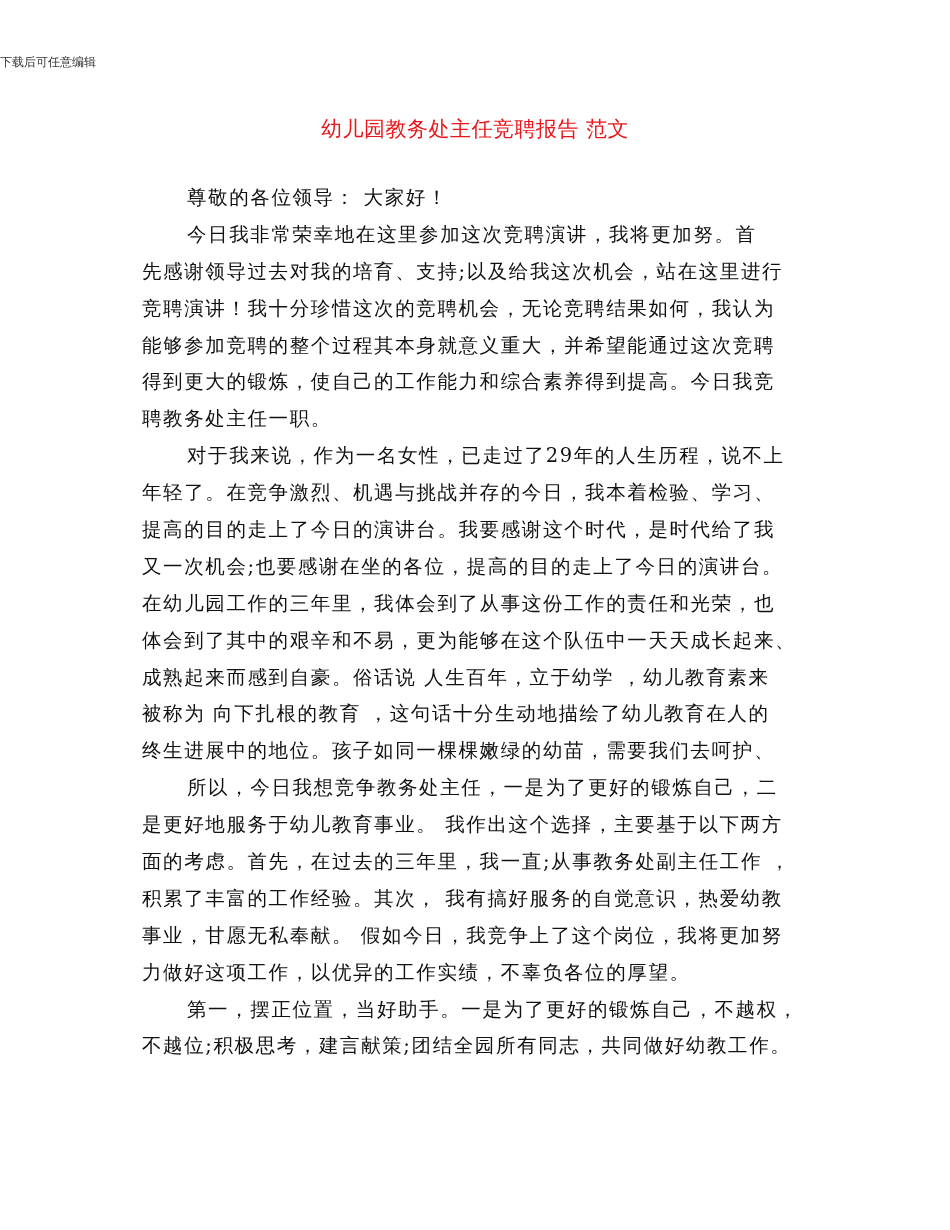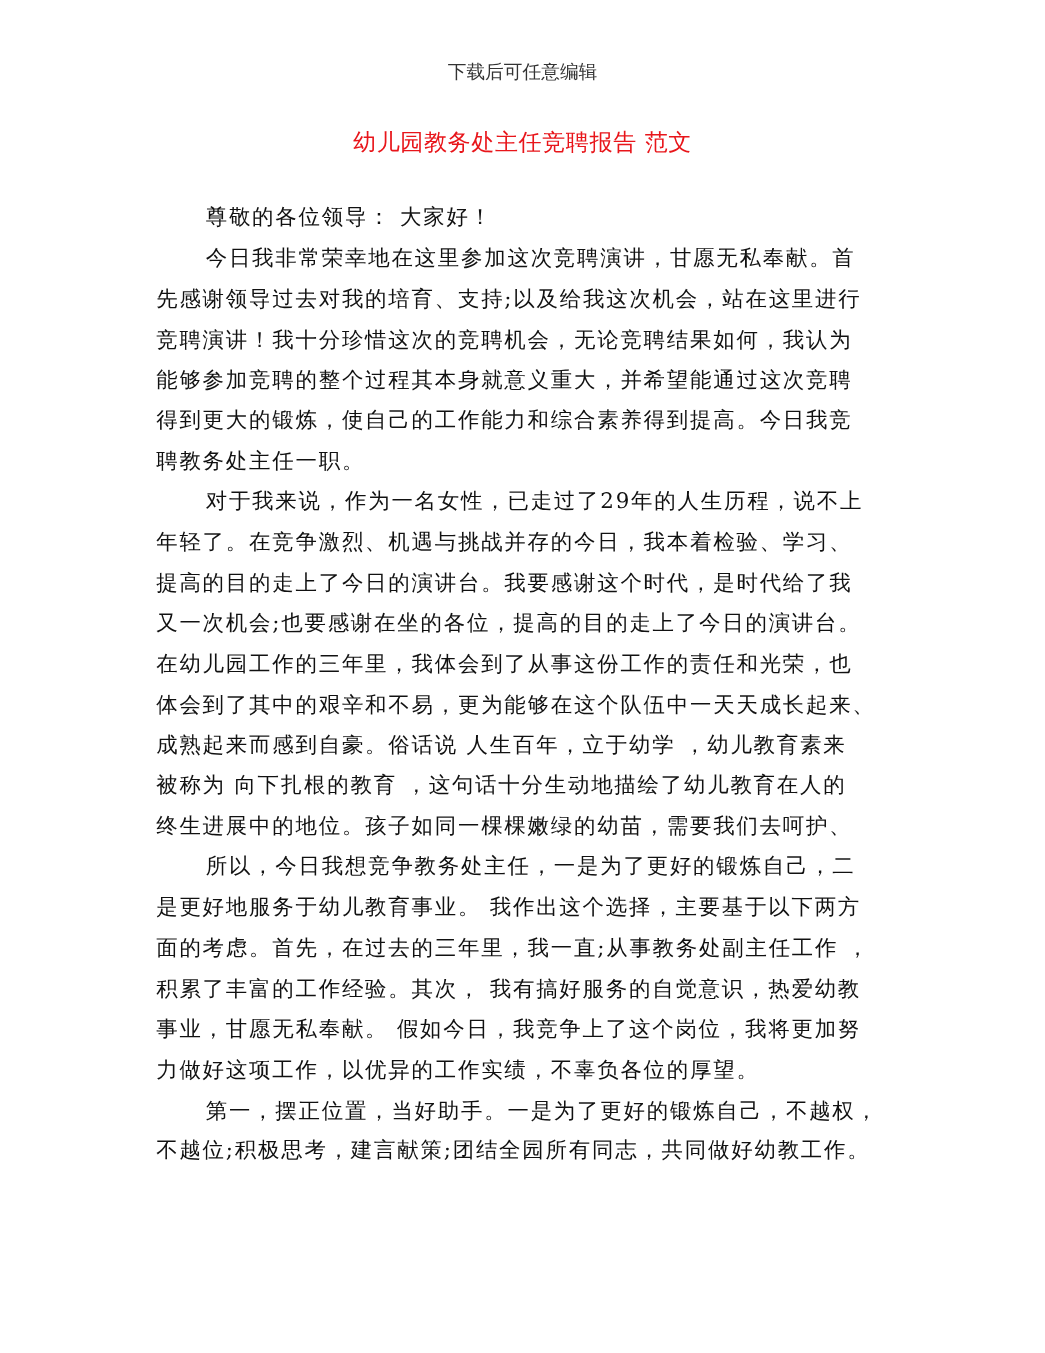--- a/index.html
+++ b/index.html
@@ -1,36 +1,36 @@
 <!DOCTYPE html>
 <html><head>
 <meta charset="utf-8">
 <style>
   html, body { margin: 0; padding: 0; background: #ffffff; }
   body { width: 950px; height: 1230px; position: relative; overflow: hidden;
          font-family: "DejaVu Serif", "Liberation Serif", serif; color: #111; }
-  .header-note { position: absolute; top: 54px; left: 0; width: 950px; text-align: center;
-                 font-size: 17px; color: #333; font-family: "DejaVu Sans", sans-serif; }
+  .header-note { position: absolute; top: 54px; left: 0; width: 950px; text-align: left;
+                 font-size: 12px; color: #333; font-family: "DejaVu Sans", sans-serif; }
   .title { position: absolute; top: 115px; left: 0; width: 950px; text-align: center;
            font-size: 21px; font-weight: normal; color: #e8151a; letter-spacing: 0.5px;
            font-family: "DejaVu Sans", sans-serif; }
   .body { position: absolute; top: 141px; left: 142px; width: 664px; margin-top: 39px; }
   .line { height: 36.9px; line-height: 36.9px; font-size: 19.5px; white-space: nowrap;
           letter-spacing: 1.6px; }
   .indent { padding-left: 45px; }
 </style>
 </head>
 <body>
 
 <div class="header-note">下载后可任意编辑</div>
 <div class="title">幼儿园教务处主任竞聘报告 范文</div>
 
 <div class="body" id="body">
     <div class="line indent">尊敬的各位领导：  大家好！</div>
-    <div class="line indent">今日我非常荣幸地在这里参加这次竞聘演讲，甘愿无私奉献。首</div>
+    <div class="line indent">今日我非常荣幸地在这里参加这次竞聘演讲，我将更加努。首</div>
     <div class="line">先感谢领导过去对我的培育、支持;以及给我这次机会，站在这里进行</div>
     <div class="line">竞聘演讲！我十分珍惜这次的竞聘机会，无论竞聘结果如何，我认为</div>
     <div class="line">能够参加竞聘的整个过程其本身就意义重大，并希望能通过这次竞聘</div>
     <div class="line">得到更大的锻炼，使自己的工作能力和综合素养得到提高。今日我竞</div>
     <div class="line">聘教务处主任一职。</div>
     <div class="line indent">对于我来说，作为一名女性，已走过了29年的人生历程，说不上</div>
     <div class="line">年轻了。在竞争激烈、机遇与挑战并存的今日，我本着检验、学习、</div>
     <div class="line">提高的目的走上了今日的演讲台。我要感谢这个时代，是时代给了我</div>
     <div class="line">又一次机会;也要感谢在坐的各位，提高的目的走上了今日的演讲台。</div>
     <div class="line">在幼儿园工作的三年里，我体会到了从事这份工作的责任和光荣，也</div>

